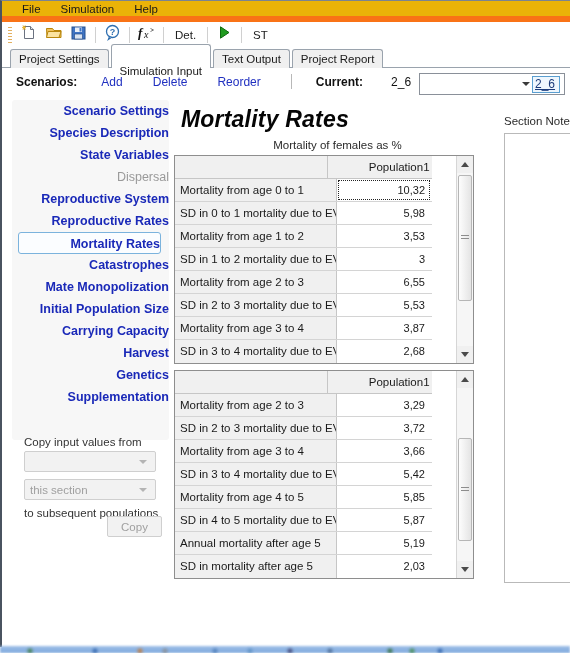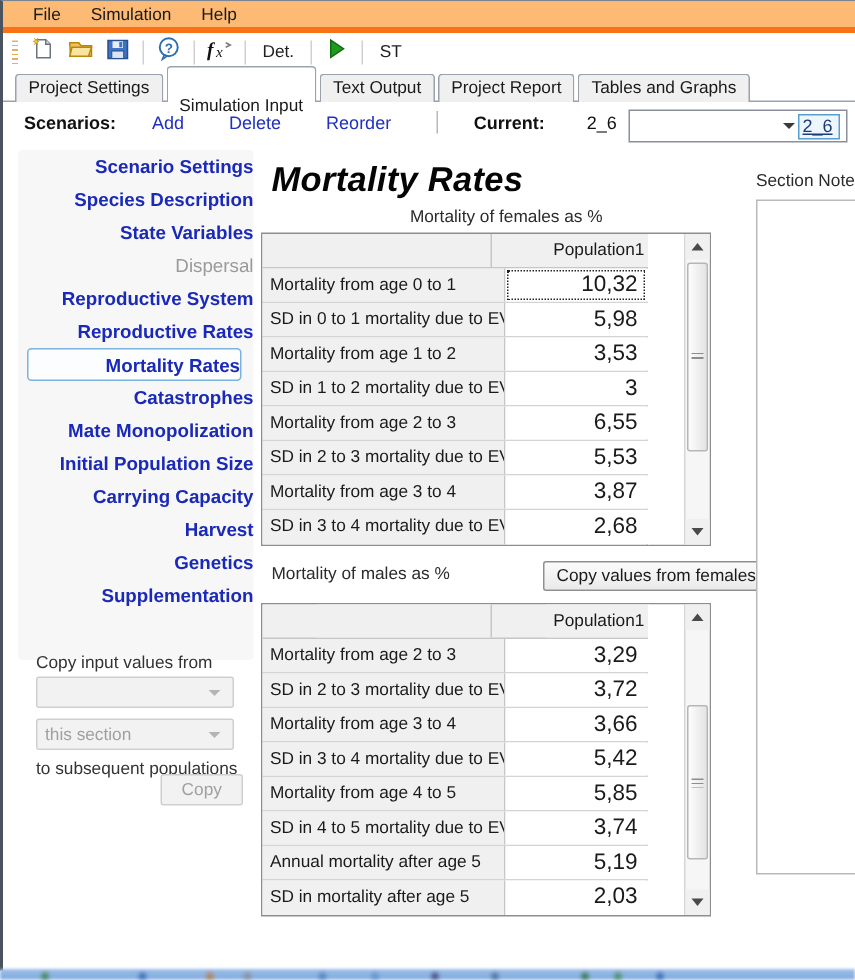--- a/index.html
+++ b/index.html
@@ -18,25 +18,25 @@
     width: 570px; height: 647px;
     background: #ffffff;
     border-left: 2px solid #4a5360;
     border-top: 1px solid #7b8491;
     overflow: hidden;
   }
 
   
   #menu-bar {
     height: 21px;
-    background: #fdba74;
-    display: flex;
-    align-items: center;
+    background: #eab308;
+    display: flex;
+    align-items: flex-start;
     padding-left: 10px;
-    border-bottom: 4px solid #f97316;
+    border-bottom: 6px solid #f97316;
   }
   .menu-item {
     font-size: 11.5px;
     color: #1a1a1a;
     padding: 2px 10px;
     cursor: default;
     white-space: nowrap;
   }
 
   
@@ -327,21 +327,21 @@
     color: #1a1a1a;
     line-height: 22px;
     padding-left: 5px;
     background: #f0f0f0;
     border-right: 1px solid #c6c6c6;
     white-space: nowrap;
     overflow: hidden;
   }
   .gr-value {
     width: 94px;
-    font-size: 15px;
+    font-size: 11px;
     color: #1a1a1a;
     line-height: 22px;
     padding-right: 6px;
     text-align: right;
     background: #ffffff;
     white-space: nowrap;
     overflow: hidden;
   }
   .gr-value.focused {
     outline: 1px dotted #222222;
@@ -541,21 +541,20 @@
     <div class="tb-sep"></div>
 
     <div class="tb-text">ST</div>
   </div>
 
   <div id="tab-strip">
     <div class="tab">Project Settings</div>
     <div class="tab active">Simulation Input</div>
     <div class="tab">Text Output</div>
     <div class="tab">Project Report</div>
-    <div class="tab">Tables and Graphs</div>
   </div>
 
   <div id="scenario-bar">
     <span class="sc-label">Scenarios:</span>
     <span class="sc-link">Add</span>
     <span class="sc-link">Delete</span>
     <span class="sc-link">Reorder</span>
     <span class="sc-divider"></span>
     <span class="sc-label">Current:</span>
     <span class="sc-current-val">2_6</span>
@@ -651,24 +650,20 @@
           </div>
           <div class="vs-thumb" style="top:19px;height:126px">
             <span class="vs-grip"></span>
           </div>
           <div class="vs-arrow down">
             <span class="vs-tri-down"></span>
           </div>
         </div>
       </div>
 
-      <div style="position:relative;height:22px;margin-top:10px">
-        <div class="section-caption" style="position:absolute;left:7px;top:3px;margin:0">Mortality of males as %</div>
-        <div id="copy-females-btn">Copy values from females</div>
-      </div>
 
       <div class="grid-wrap" style="margin-top:6px">
         <div class="grid-cols">
           <div class="grid-head">
             <div class="gh-cell c0"></div>
             <div class="gh-cell c1">Population1</div>
           </div>
           <div class="grid-row">
             <div class="gr-label">Mortality from age 2 to 3</div>
             <div class="gr-value">3,29</div>
@@ -684,21 +679,21 @@
           <div class="grid-row">
             <div class="gr-label">SD in 3 to 4 mortality due to EV</div>
             <div class="gr-value">5,42</div>
           </div>
           <div class="grid-row">
             <div class="gr-label">Mortality from age 4 to 5</div>
             <div class="gr-value">5,85</div>
           </div>
           <div class="grid-row">
             <div class="gr-label">SD in 4 to 5 mortality due to EV</div>
-            <div class="gr-value">3,74</div>
+            <div class="gr-value">5,87</div>
           </div>
           <div class="grid-row">
             <div class="gr-label">Annual mortality after age 5</div>
             <div class="gr-value">5,19</div>
           </div>
           <div class="grid-row" style="border-bottom:none">
             <div class="gr-label">SD in mortality after age 5</div>
             <div class="gr-value">2,03</div>
           </div>
         </div>

